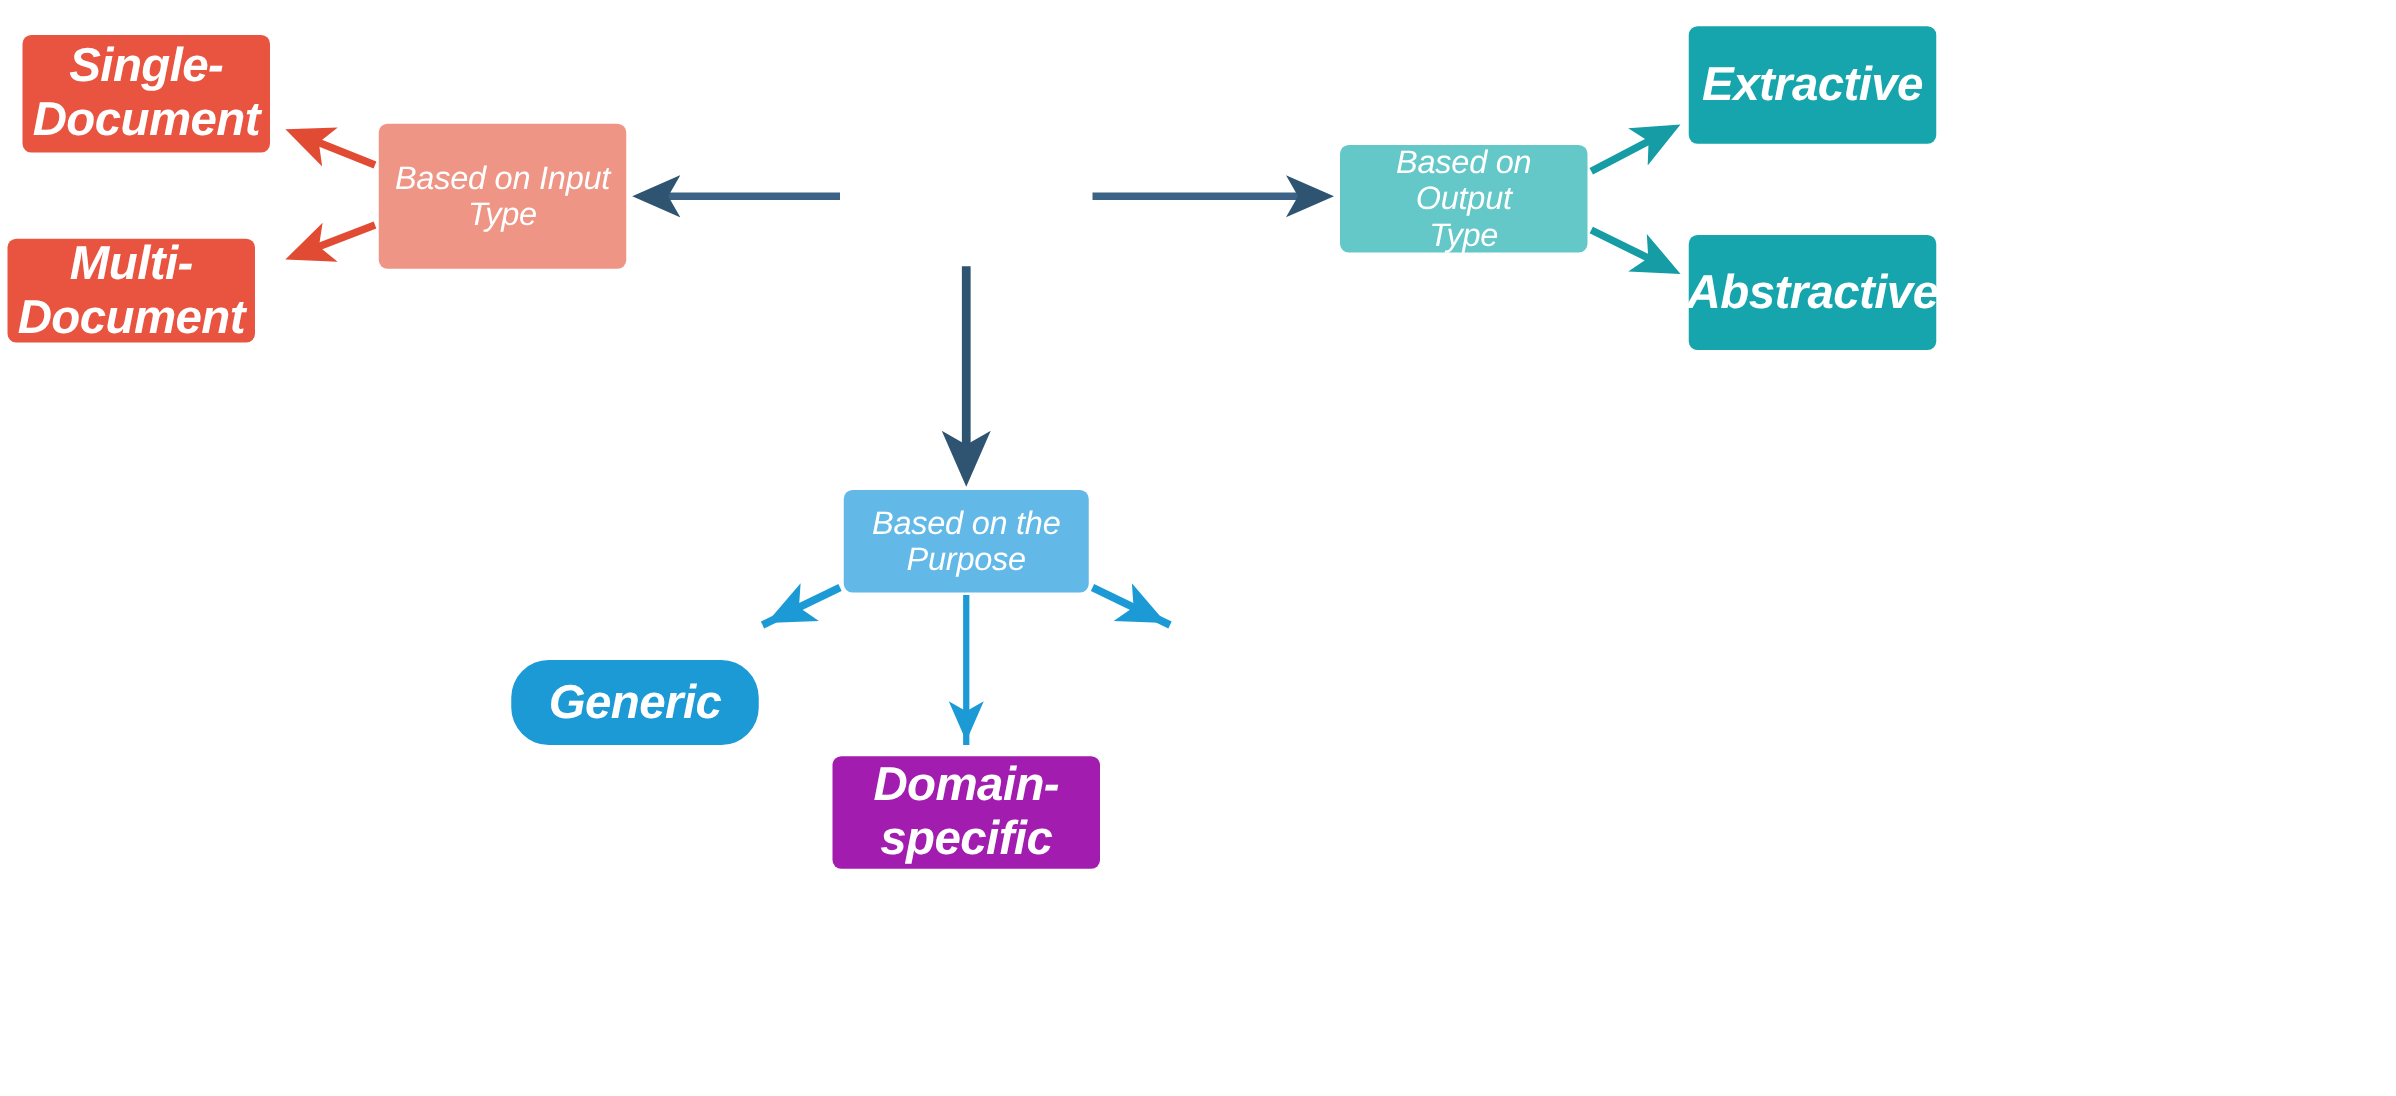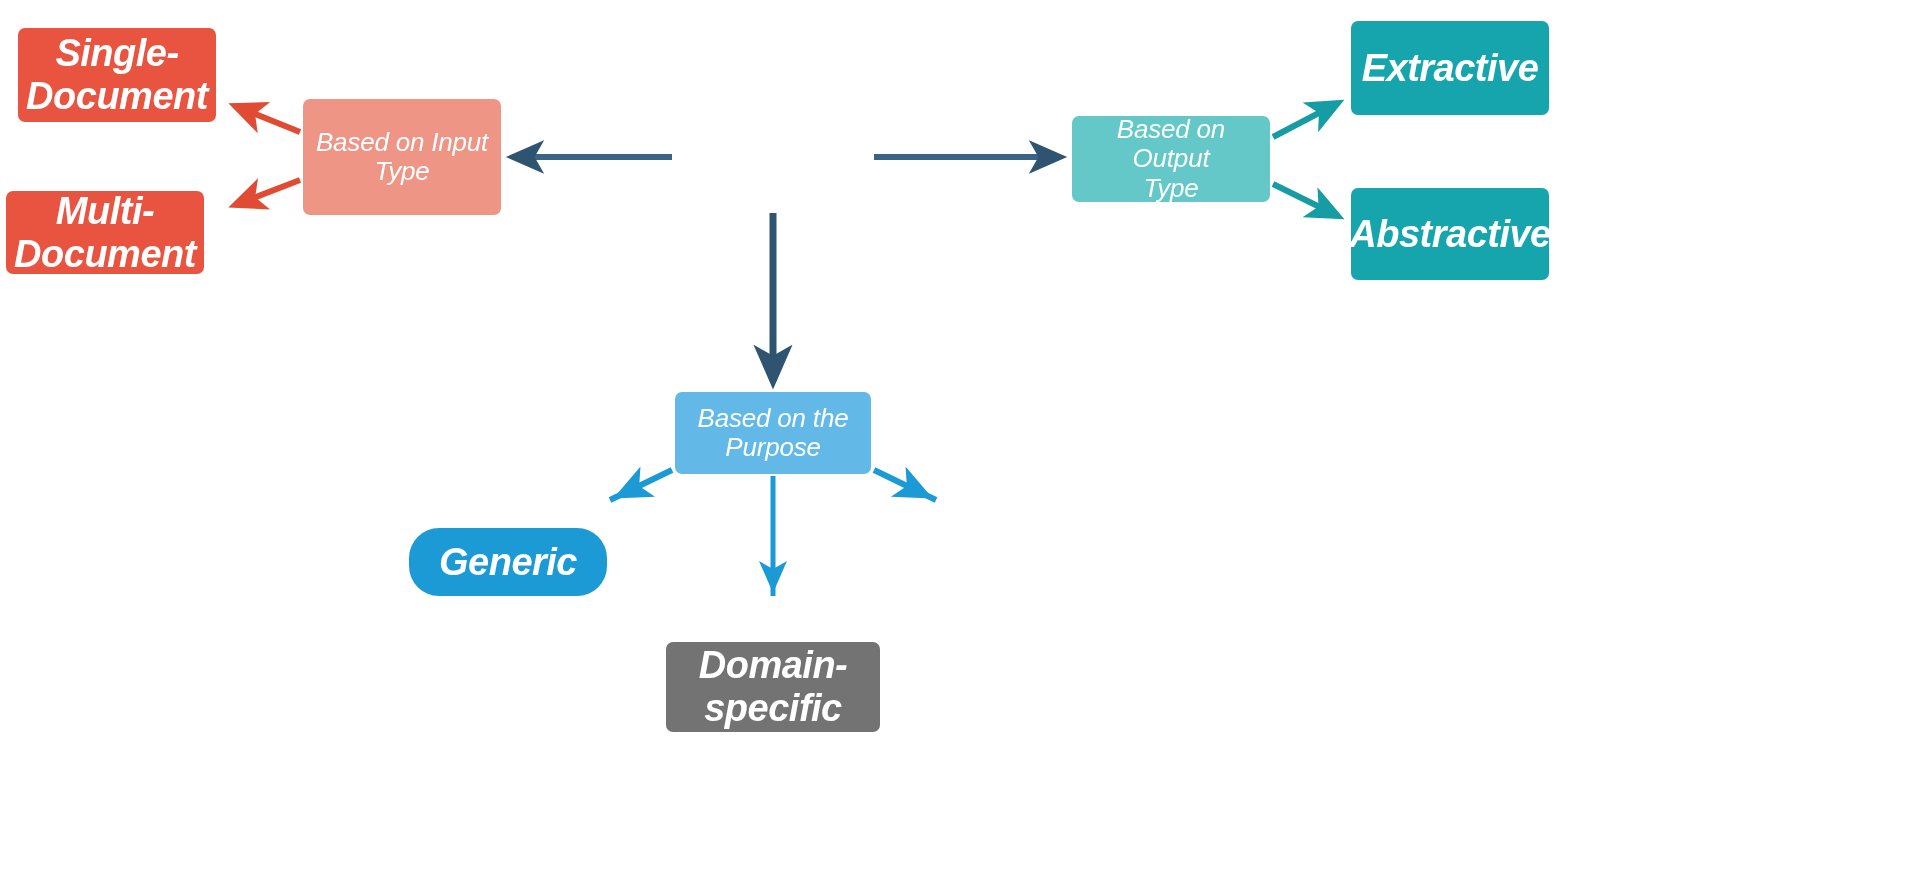--- a/index.html
+++ b/index.html
@@ -134,17 +134,17 @@
 
   <div class="node leaf" id="node-extractive" style="background:#16A5AD;">Extractive</div>
 
   <div class="node leaf" id="node-abstractive" style="background:#16A5AD;">Abstractive</div>
 
   <div class="node branch" id="node-purpose" style="background:#62B9E8;">Based on the
 Purpose</div>
 
   <div class="node leaf" id="node-generic" style="background:#1B9AD6;">Generic</div>
 
-  <div class="node leaf" id="node-domain-specific" style="background:#737373;margin-top:37px;">Domain-
+  <div class="node leaf" id="node-domain-specific" style="background:#a21caf;">Domain-
 specific</div>
 
 
 </div>
 
 </body></html>

